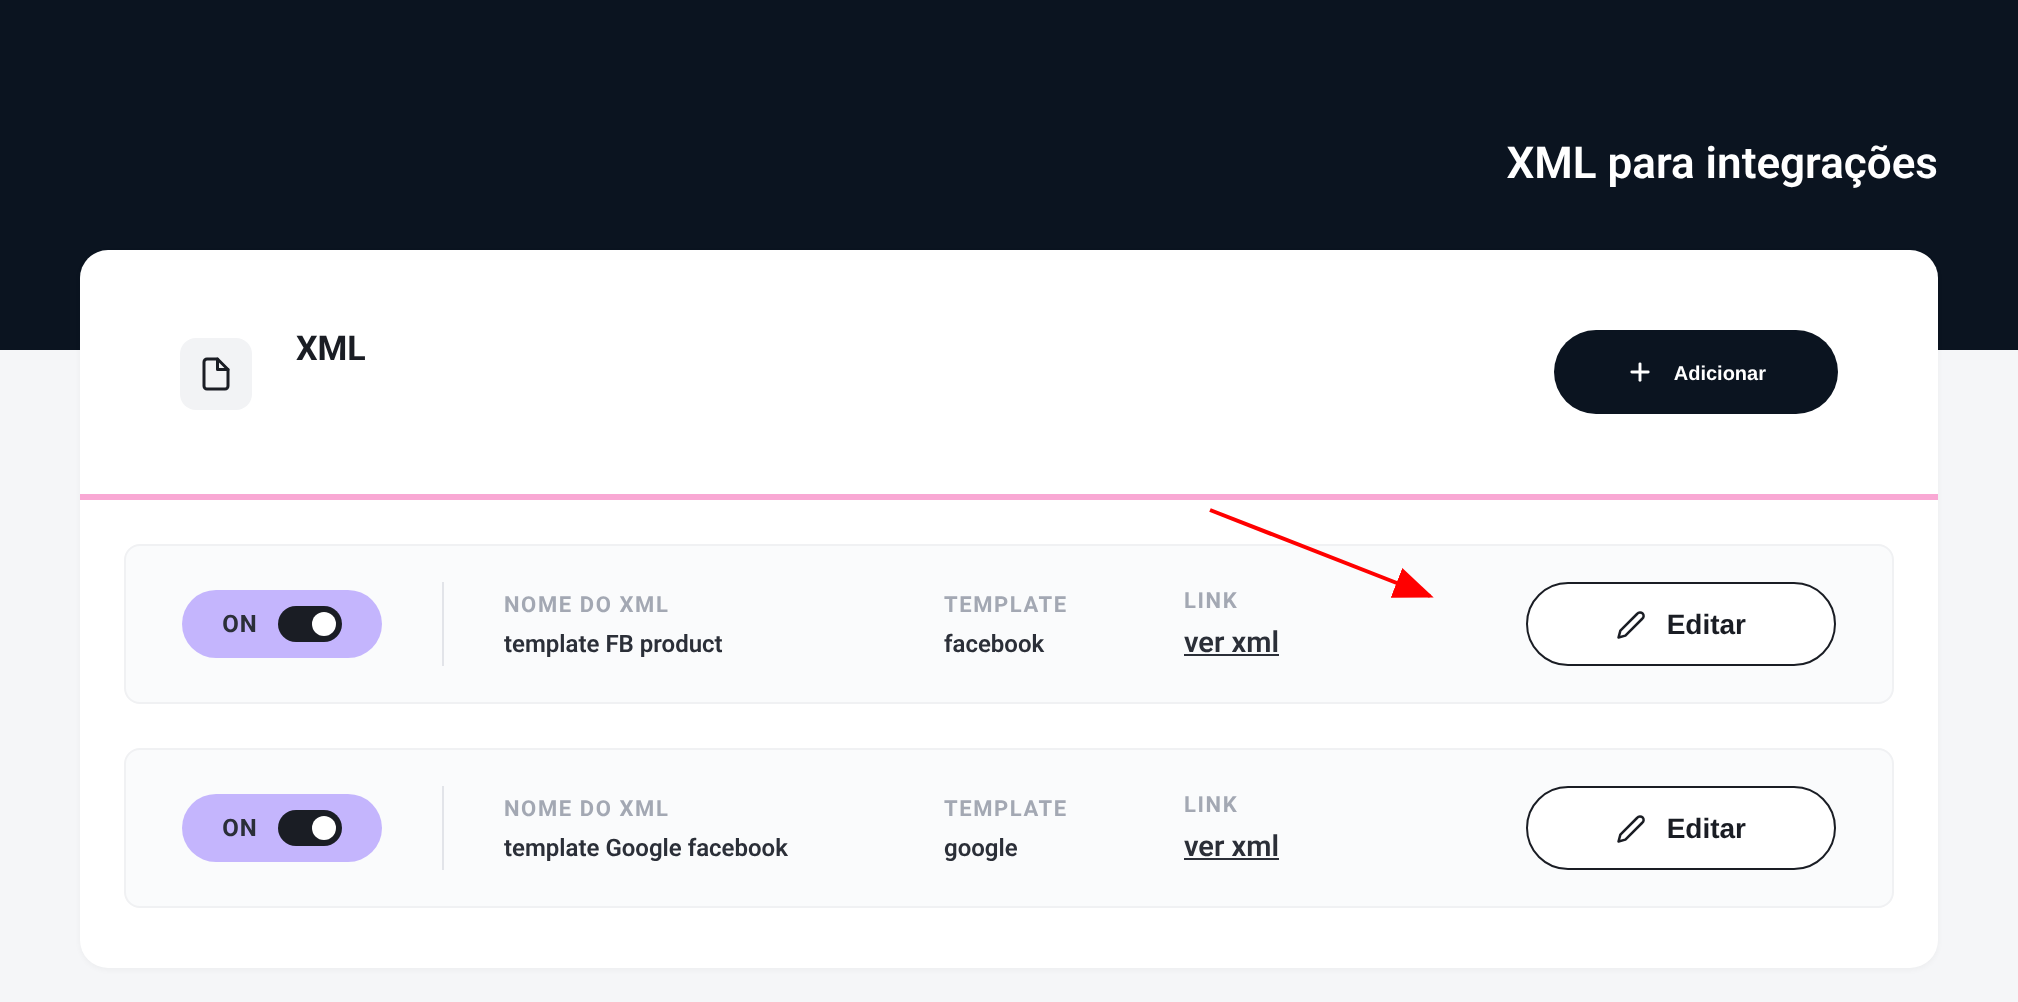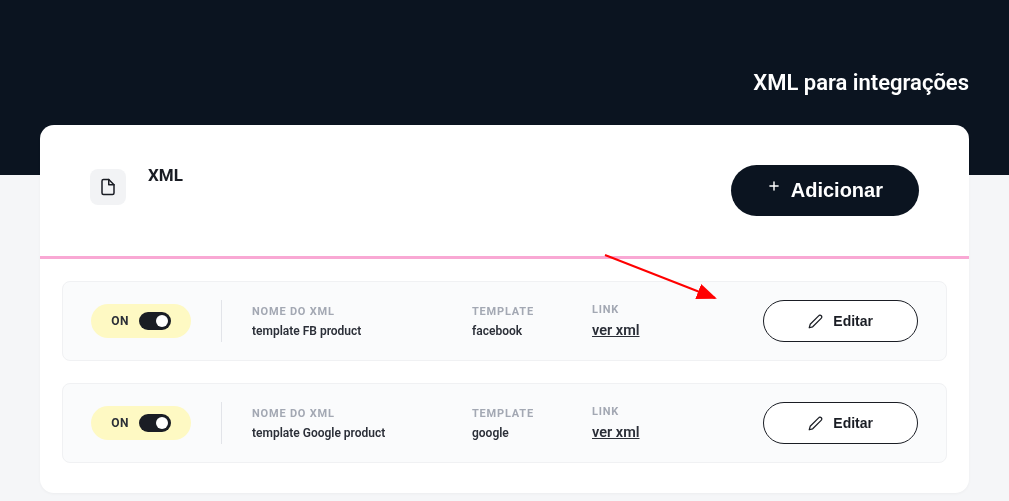--- a/index.html
+++ b/index.html
@@ -64,45 +64,45 @@
     .section-sub {
       font-size: 14px;
       color: #9fa5b1;
     }
     .add-btn {
       background: #0b1420;
       color: #ffffff;
       border: none;
       border-radius: 999px;
       padding: 14px 36px;
-      font-size: 20px;
-      font-weight: 600;
-      display: flex;
-      align-items: flex-start;
+      font-size: 10px;
+      font-weight: 600;
+      display: flex;
+      align-items: flex-end;
       gap: 10px;
       cursor: pointer;
     }
     .rows {
       padding: 22px 22px 30px 22px;
       display: flex;
       flex-direction: column;
       gap: 22px;
     }
     .row {
       background: #fafbfc;
       border: 1px solid #f0f1f3;
       border-radius: 8px;
       padding: 18px 28px;
       display: flex;
       align-items: center;
     }
     .toggle-group {
       display: flex;
       align-items: center;
-      background: #fef9c3;
+      background: #c4b5fd;
       border-radius: 999px;
       padding: 8px 14px;
       gap: 10px;
       width: 100px;
       justify-content: center;
     }
     .toggle-label {
       font-size: 12px;
       font-weight: 700;
       color: #2b2f38;
@@ -234,21 +234,21 @@
     </div>
 
     <div class="row">
       <div class="toggle-group">
         <span class="toggle-label">ON</span>
         <span class="switch"></span>
       </div>
       <div class="vline"></div>
       <div class="col col-name">
         <span class="col-label">NOME DO XML</span>
-        <span class="col-value">template Google product</span>
+        <span class="col-value">template Google facebook</span>
       </div>
       <div class="col col-template">
         <span class="col-label">TEMPLATE</span>
         <span class="col-value">google</span>
       </div>
       <div class="col col-link">
         <span class="col-label">LINK</span>
         <a class="col-link-value">ver xml</a>
       </div>
       <button class="edit-btn">

